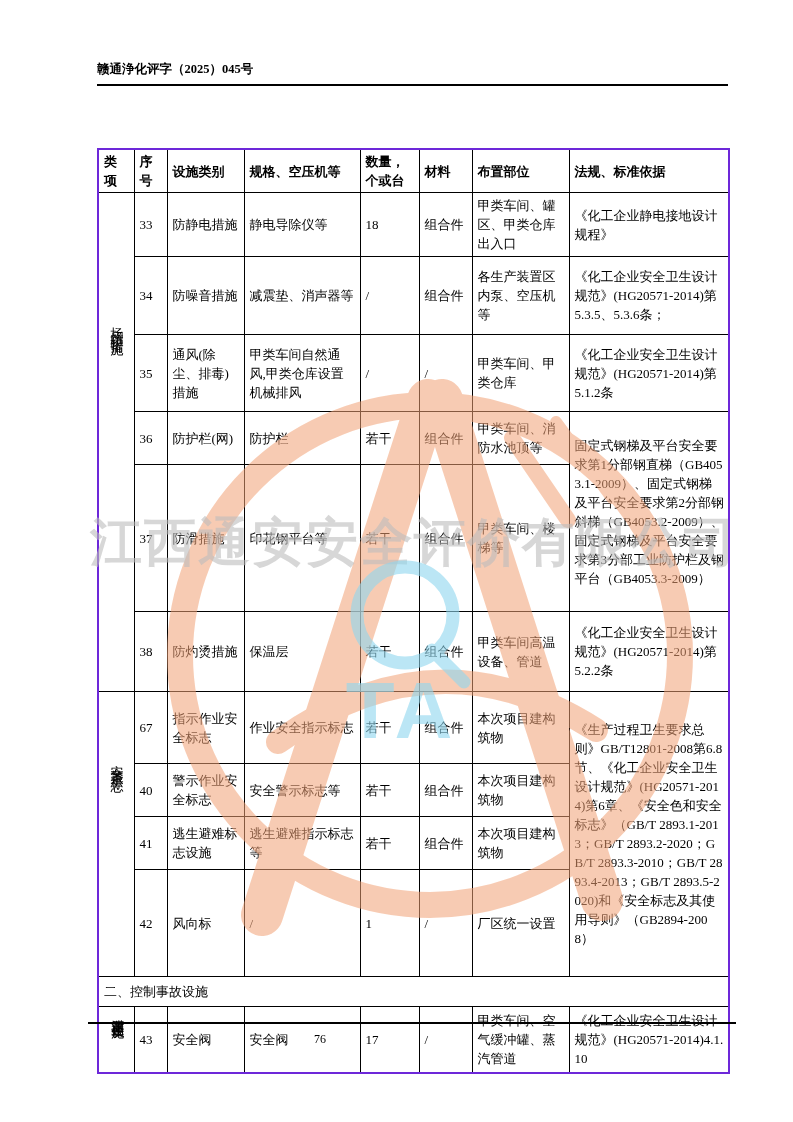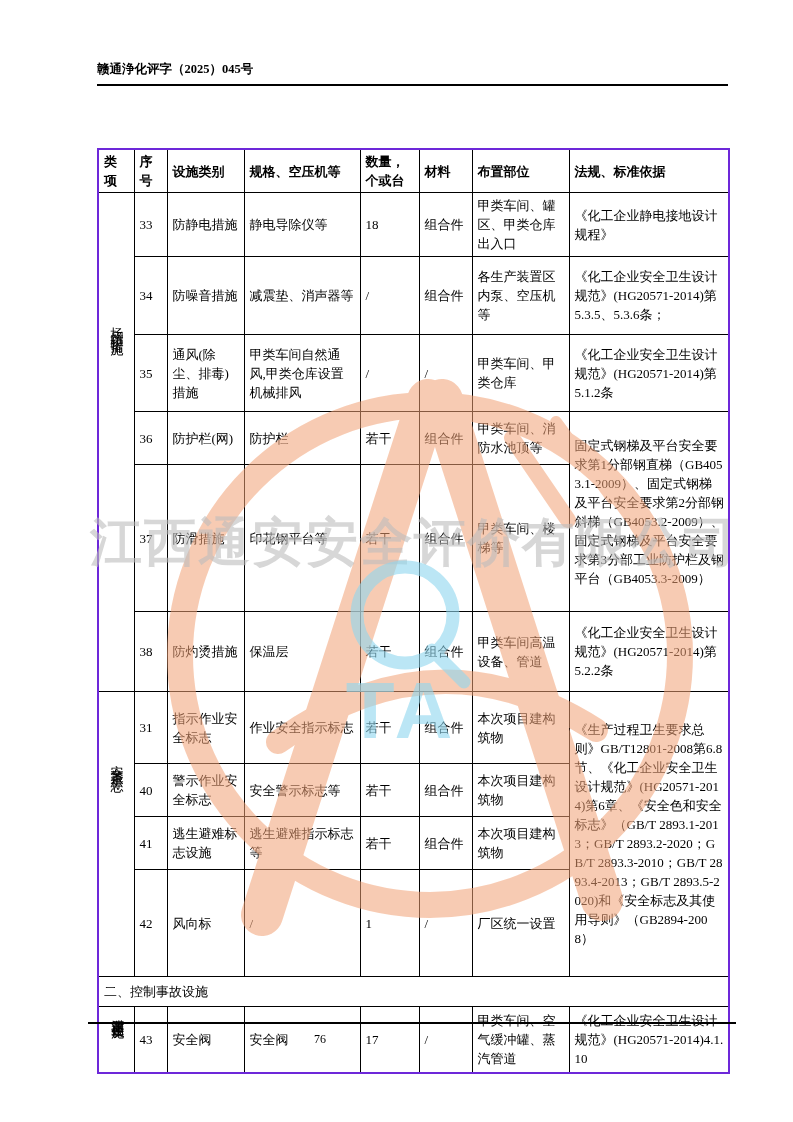--- a/index.html
+++ b/index.html
@@ -137,21 +137,21 @@
     <td>若干</td>
     <td>组合件</td>
     <td>甲类车间高温设备、管道</td>
     <td>《化工企业安全卫生设计规范》(HG20571-2014)第5.2.2条</td>
   </tr>
 
   <tr class="r39">
     <td class="cat" rowspan="4">
       <div class="vert h6b">安全警示标志</div>
     </td>
-    <td class="num">31</td>
+    <td class="num">67</td>
     <td>指示作业安全标志</td>
     <td>作业安全指示标志</td>
     <td>若干</td>
     <td>组合件</td>
     <td>本次项目建构筑物</td>
     <td rowspan="4">《生产过程卫生要求总则》GB/T12801-2008第6.8节、《化工企业安全卫生设计规范》(HG20571-2014)第6章、《安全色和安全标志》（GB/T 2893.1-2013；GB/T 2893.2-2020；GB/T 2893.3-2010；GB/T 2893.4-2013；GB/T 2893.5-2020)和《安全标志及其使用导则》（GB2894-2008）</td>
   </tr>
 
   <tr class="r40">
     <td class="num">40</td>

